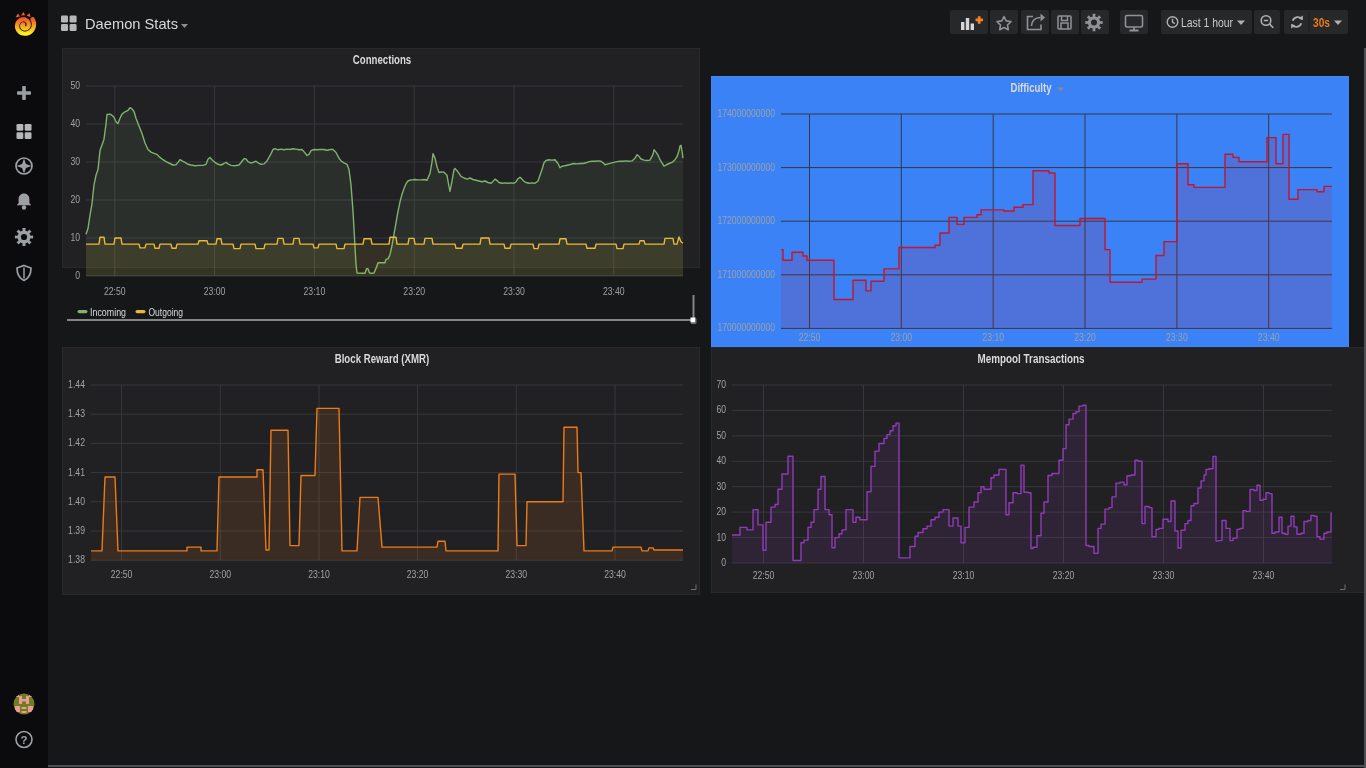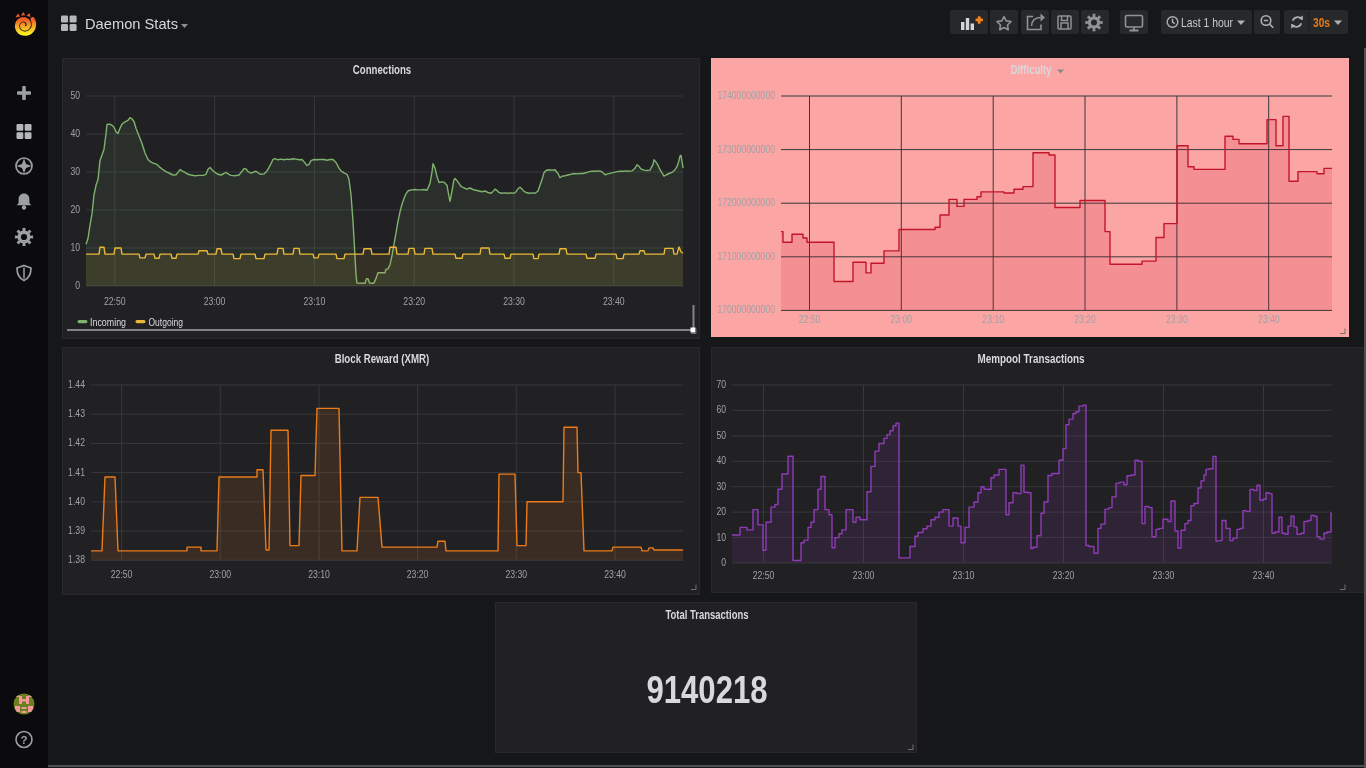--- a/index.html
+++ b/index.html
@@ -114,21 +114,21 @@
 <path d="M9.8 10.5 h4.4 M15.5 14 l3.8 3.8" stroke="#aeb0b2" stroke-width="1.6" fill="none"></path>
 </svg>
     <svg style="position:absolute;left:1284px;top:10px" width="64" height="24" viewBox="0 0 64 24">
 <path d="M18.5 9.5 a5.5 5.5 0 0 0 -9.8 1.2 M7.5 14.5 a5.5 5.5 0 0 0 9.8 -1.2" fill="none" stroke="#aeb0b2" stroke-width="1.7"></path>
 <path d="M18.9 5.5 l-0.3 4.5 -4.2 -1.6 z" fill="#aeb0b2"></path>
 <path d="M7.1 18.5 l0.3 -4.5 4.2 1.6 z" fill="#aeb0b2"></path>
 <line x1="25" y1="2" x2="25" y2="22" stroke="#1b1c1e" stroke-width="1"></line>
 <text x="29" y="16.5" font-size="13" fill="#eb7b18" font-family="Liberation Sans, sans-serif" font-weight="bold" textLength="17" lengthAdjust="spacingAndGlyphs">30s</text>
 <path d="M50 10.5 l8 0 -4 4.5 z" fill="#aeb0b2"></path>
 </svg>
-    <div style="position:absolute;left:62px;top:58px;width:638px;height:281px;background:#212124;border:1px solid rgba(255,255,255,0.04)">
+    <div style="position:absolute;left:62px;top:48px;width:638px;height:220px;background:#212124;border:1px solid rgba(255,255,255,0.04)">
       <svg width="638" height="279" viewBox="0 0 638 279" style="position:absolute;left:0;top:0">
         <text x="319.0" y="14.5" font-size="12" fill="#d8d9da" text-anchor="middle" font-family="Liberation Sans, sans-serif" font-weight="bold" textLength="58.5" lengthAdjust="spacingAndGlyphs">Connections</text>
         <line x1="23" y1="37.0" x2="620" y2="37.0" stroke="#37383b" stroke-width="1"></line>
         <line x1="23" y1="75.0" x2="620" y2="75.0" stroke="#37383b" stroke-width="1"></line>
         <line x1="23" y1="113.0" x2="620" y2="113.0" stroke="#37383b" stroke-width="1"></line>
         <line x1="23" y1="151.0" x2="620" y2="151.0" stroke="#37383b" stroke-width="1"></line>
         <line x1="23" y1="189.0" x2="620" y2="189.0" stroke="#37383b" stroke-width="1"></line>
         <line x1="23" y1="227.0" x2="620" y2="227.0" stroke="#37383b" stroke-width="1"></line>
         <line x1="51.8" y1="37.0" x2="51.8" y2="227.0" stroke="#37383b" stroke-width="1"></line>
         <line x1="151.6" y1="37.0" x2="151.6" y2="227.0" stroke="#37383b" stroke-width="1"></line>
@@ -155,21 +155,21 @@
         <rect x="14.5" y="261.0" width="10" height="3.2" rx="1.6" fill="#7eb26d"></rect>
         <text x="27.0" y="266.5" font-size="11.5" fill="#d8d9da" text-anchor="start" font-family="Liberation Sans, sans-serif" textLength="36" lengthAdjust="spacingAndGlyphs">Incoming</text>
         <rect x="72.5" y="261.0" width="10" height="3.2" rx="1.6" fill="#eab839"></rect>
         <text x="85.5" y="266.5" font-size="11.5" fill="#d8d9da" text-anchor="start" font-family="Liberation Sans, sans-serif" textLength="34.5" lengthAdjust="spacingAndGlyphs">Outgoing</text>
         <line x1="4" y1="271" x2="630" y2="271" stroke="#828487" stroke-width="2"></line>
         <line x1="630.5" y1="246" x2="630.5" y2="271" stroke="#828487" stroke-width="2"></line>
         <rect x="627.5" y="268.5" width="5" height="5" fill="#ffffff"></rect>
         <path d="M628 274.5 L633 274.5 L633 269.5" fill="none" stroke="#6e7073" stroke-width="1"></path>
       </svg>
     </div>
-    <div style="position:absolute;left:711px;top:58px;width:638px;height:279px;background:#fca5a5;border:1px solid rgba(255,255,255,0.04)">
+    <div style="position:absolute;left:711px;top:76px;width:638px;height:279px;background:#3b82f6;border:1px solid rgba(255,255,255,0.04)">
       <svg width="638" height="279" viewBox="0 0 638 279" style="position:absolute;left:0;top:0">
         <text x="319.0" y="14.5" font-size="12" fill="#d8d9da" text-anchor="middle" font-family="Liberation Sans, sans-serif" font-weight="bold" textLength="41" lengthAdjust="spacingAndGlyphs">Difficulty</text>
         <path d="M345.0 10.5 L352.0 10.5 L348.5 14.5 Z" fill="#888a8d"></path>
         <line x1="69" y1="37.0" x2="620" y2="37.0" stroke="#37383b" stroke-width="1"></line>
         <line x1="69" y1="90.6" x2="620" y2="90.6" stroke="#37383b" stroke-width="1"></line>
         <line x1="69" y1="144.2" x2="620" y2="144.2" stroke="#37383b" stroke-width="1"></line>
         <line x1="69" y1="197.8" x2="620" y2="197.8" stroke="#37383b" stroke-width="1"></line>
         <line x1="69" y1="251.4" x2="620" y2="251.4" stroke="#37383b" stroke-width="1"></line>
         <line x1="97.5" y1="37.0" x2="97.5" y2="251.4" stroke="#37383b" stroke-width="1"></line>
         <line x1="189.3" y1="37.0" x2="189.3" y2="251.4" stroke="#37383b" stroke-width="1"></line>
@@ -256,21 +256,14 @@
         <text x="151.5" y="230.5" font-size="11" fill="#9fa1a3" text-anchor="middle" font-family="Liberation Sans, sans-serif" textLength="21.7" lengthAdjust="spacingAndGlyphs">23:00</text>
         <text x="251.5" y="230.5" font-size="11" fill="#9fa1a3" text-anchor="middle" font-family="Liberation Sans, sans-serif" textLength="21.7" lengthAdjust="spacingAndGlyphs">23:10</text>
         <text x="351.5" y="230.5" font-size="11" fill="#9fa1a3" text-anchor="middle" font-family="Liberation Sans, sans-serif" textLength="21.7" lengthAdjust="spacingAndGlyphs">23:20</text>
         <text x="451.5" y="230.5" font-size="11" fill="#9fa1a3" text-anchor="middle" font-family="Liberation Sans, sans-serif" textLength="21.7" lengthAdjust="spacingAndGlyphs">23:30</text>
         <text x="551.5" y="230.5" font-size="11" fill="#9fa1a3" text-anchor="middle" font-family="Liberation Sans, sans-serif" textLength="21.7" lengthAdjust="spacingAndGlyphs">23:40</text>
         <path d="M20.0 187.0L28.0 187.0L28.0 179.4L35.0 179.4L35.0 181.9L41.0 181.9L41.0 161.6L46.0 161.6L46.0 176.9L51.0 176.9L51.0 202.3L54.0 202.3L54.0 174.3L59.0 174.3L59.0 159.1L63.0 159.1L63.0 156.5L66.0 156.5L66.0 141.3L70.0 141.3L70.0 126.0L73.0 126.0L73.0 126.0L76.0 126.0L76.0 108.2L81.0 108.2L81.0 212.5L89.0 212.5L89.0 194.7L92.0 194.7L92.0 192.1L96.0 192.1L96.0 179.4L99.0 179.4L99.0 174.3L102.0 174.3L102.0 161.6L106.0 161.6L106.0 141.3L109.0 141.3L109.0 128.5L113.0 128.5L113.0 161.6L117.0 161.6L117.0 166.7L120.0 166.7L120.0 199.7L123.0 199.7L123.0 189.6L127.0 189.6L127.0 185.8L130.0 185.8L130.0 181.9L134.0 181.9L134.0 161.6L138.0 161.6L138.0 161.6L141.0 161.6L141.0 174.3L144.0 174.3L144.0 169.2L148.0 169.2L148.0 171.8L155.0 171.8L155.0 143.8L159.0 143.8L159.0 118.4L163.0 118.4L163.0 103.1L167.0 103.1L167.0 95.5L172.0 95.5L172.0 90.4L175.0 90.4L175.0 86.6L178.0 86.6L178.0 82.8L181.0 82.8L181.0 77.7L184.0 77.7L184.0 75.1L187.0 75.1L187.0 209.9L195.0 209.9L195.0 209.9L198.0 209.9L198.0 198.5L203.0 198.5L203.0 188.3L206.0 188.3L206.0 184.5L211.0 184.5L211.0 180.7L215.0 180.7L215.0 178.1L219.0 178.1L219.0 171.8L223.0 171.8L223.0 169.2L227.0 169.2L227.0 164.1L231.0 164.1L231.0 161.6L237.0 161.6L237.0 178.1L241.0 178.1L241.0 170.0L246.0 170.0L246.0 178.1L249.0 178.1L249.0 194.7L253.0 194.7L253.0 179.4L257.0 179.4L257.0 159.1L262.0 159.1L262.0 154.0L266.0 154.0L266.0 144.8L269.0 144.8L269.0 138.7L272.0 138.7L272.0 141.3L279.0 141.3L279.0 129.8L282.0 129.8L282.0 127.0L287.0 127.0L287.0 121.4L294.0 121.4L294.0 166.7L297.0 166.7L297.0 154.7L301.0 154.7L301.0 144.8L305.0 144.8L305.0 145.6L309.0 145.6L309.0 117.1L312.0 117.1L312.0 144.3L316.0 144.3L316.0 144.8L319.0 144.8L319.0 200.5L321.0 200.5L321.0 199.2L325.0 199.2L325.0 187.8L329.0 187.8L329.0 165.2L332.0 165.2L332.0 154.0L336.0 154.0L336.0 127.5L340.0 127.5L340.0 125.5L347.0 125.5L347.0 112.3L351.0 112.3L351.0 100.6L354.0 100.6L354.0 76.7L357.0 76.7L357.0 71.1L361.0 71.1L361.0 65.5L364.0 65.5L364.0 63.7L367.0 63.7L367.0 58.1L371.0 58.1L371.0 57.3L374.0 57.3L374.0 197.5L377.0 197.5L377.0 198.5L382.0 198.5L382.0 205.3L386.0 205.3L386.0 180.4L389.0 180.4L389.0 176.1L393.0 176.1L393.0 161.1L397.0 161.1L397.0 159.6L400.0 159.6L400.0 148.9L404.0 148.9L404.0 135.1L408.0 135.1L408.0 134.1L412.0 134.1L412.0 136.7L415.0 136.7L415.0 127.8L419.0 127.8L419.0 127.0L423.0 127.0L423.0 112.3L426.0 112.3L426.0 113.3L430.0 113.3L430.0 175.6L433.0 175.6L433.0 158.5L437.0 158.5L437.0 159.6L440.0 159.6L440.0 188.8L444.0 188.8L444.0 181.4L447.0 181.4L447.0 180.4L451.0 180.4L451.0 171.3L456.0 171.3L456.0 173.5L459.0 173.5L459.0 153.0L463.0 153.0L463.0 183.0L466.0 183.0L466.0 200.0L469.0 200.0L469.0 182.2L473.0 182.2L473.0 175.6L476.0 175.6L476.0 172.5L479.0 172.5L479.0 157.8L482.0 157.8L482.0 155.5L486.0 155.5L486.0 140.0L489.0 140.0L489.0 132.9L492.0 132.9L492.0 127.0L494.0 127.0L494.0 121.4L497.0 121.4L497.0 120.7L501.0 120.7L501.0 108.4L504.0 108.4L504.0 193.1L506.0 193.1L506.0 192.6L510.0 192.6L510.0 172.5L514.0 172.5L514.0 180.4L518.0 180.4L518.0 192.6L521.0 192.6L521.0 190.1L525.0 190.1L525.0 181.4L528.0 181.4L528.0 180.4L531.0 180.4L531.0 162.6L534.0 162.6L534.0 163.4L538.0 163.4L538.0 141.5L542.0 141.5L542.0 142.5L545.0 142.5L545.0 137.2L548.0 137.2L548.0 152.2L551.0 152.2L551.0 151.2L554.0 151.2L554.0 144.8L557.0 144.8L557.0 145.6L560.0 145.6L560.0 185.2L563.0 185.2L563.0 184.0L567.0 184.0L567.0 169.2L570.0 169.2L570.0 185.2L573.0 185.2L573.0 186.3L576.0 186.3L576.0 178.1L579.0 178.1L579.0 168.2L582.0 168.2L582.0 178.9L585.0 178.9L585.0 186.3L589.0 186.3L589.0 185.2L592.0 185.2L592.0 173.5L596.0 173.5L596.0 172.5L599.0 172.5L599.0 167.4L602.0 167.4L602.0 168.2L605.0 168.2L605.0 188.8L608.0 188.8L608.0 191.1L612.0 191.1L612.0 185.2L615.0 185.2L615.0 184.0L619.0 184.0L619.0 165.2L620.0 165.2L620.0 215.0L20.0 215.0Z" fill="rgba(143,59,184,0.12)" stroke="none"></path>
         <path d="M20.0 187.0L28.0 187.0L28.0 179.4L35.0 179.4L35.0 181.9L41.0 181.9L41.0 161.6L46.0 161.6L46.0 176.9L51.0 176.9L51.0 202.3L54.0 202.3L54.0 174.3L59.0 174.3L59.0 159.1L63.0 159.1L63.0 156.5L66.0 156.5L66.0 141.3L70.0 141.3L70.0 126.0L73.0 126.0L73.0 126.0L76.0 126.0L76.0 108.2L81.0 108.2L81.0 212.5L89.0 212.5L89.0 194.7L92.0 194.7L92.0 192.1L96.0 192.1L96.0 179.4L99.0 179.4L99.0 174.3L102.0 174.3L102.0 161.6L106.0 161.6L106.0 141.3L109.0 141.3L109.0 128.5L113.0 128.5L113.0 161.6L117.0 161.6L117.0 166.7L120.0 166.7L120.0 199.7L123.0 199.7L123.0 189.6L127.0 189.6L127.0 185.8L130.0 185.8L130.0 181.9L134.0 181.9L134.0 161.6L138.0 161.6L138.0 161.6L141.0 161.6L141.0 174.3L144.0 174.3L144.0 169.2L148.0 169.2L148.0 171.8L155.0 171.8L155.0 143.8L159.0 143.8L159.0 118.4L163.0 118.4L163.0 103.1L167.0 103.1L167.0 95.5L172.0 95.5L172.0 90.4L175.0 90.4L175.0 86.6L178.0 86.6L178.0 82.8L181.0 82.8L181.0 77.7L184.0 77.7L184.0 75.1L187.0 75.1L187.0 209.9L195.0 209.9L195.0 209.9L198.0 209.9L198.0 198.5L203.0 198.5L203.0 188.3L206.0 188.3L206.0 184.5L211.0 184.5L211.0 180.7L215.0 180.7L215.0 178.1L219.0 178.1L219.0 171.8L223.0 171.8L223.0 169.2L227.0 169.2L227.0 164.1L231.0 164.1L231.0 161.6L237.0 161.6L237.0 178.1L241.0 178.1L241.0 170.0L246.0 170.0L246.0 178.1L249.0 178.1L249.0 194.7L253.0 194.7L253.0 179.4L257.0 179.4L257.0 159.1L262.0 159.1L262.0 154.0L266.0 154.0L266.0 144.8L269.0 144.8L269.0 138.7L272.0 138.7L272.0 141.3L279.0 141.3L279.0 129.8L282.0 129.8L282.0 127.0L287.0 127.0L287.0 121.4L294.0 121.4L294.0 166.7L297.0 166.7L297.0 154.7L301.0 154.7L301.0 144.8L305.0 144.8L305.0 145.6L309.0 145.6L309.0 117.1L312.0 117.1L312.0 144.3L316.0 144.3L316.0 144.8L319.0 144.8L319.0 200.5L321.0 200.5L321.0 199.2L325.0 199.2L325.0 187.8L329.0 187.8L329.0 165.2L332.0 165.2L332.0 154.0L336.0 154.0L336.0 127.5L340.0 127.5L340.0 125.5L347.0 125.5L347.0 112.3L351.0 112.3L351.0 100.6L354.0 100.6L354.0 76.7L357.0 76.7L357.0 71.1L361.0 71.1L361.0 65.5L364.0 65.5L364.0 63.7L367.0 63.7L367.0 58.1L371.0 58.1L371.0 57.3L374.0 57.3L374.0 197.5L377.0 197.5L377.0 198.5L382.0 198.5L382.0 205.3L386.0 205.3L386.0 180.4L389.0 180.4L389.0 176.1L393.0 176.1L393.0 161.1L397.0 161.1L397.0 159.6L400.0 159.6L400.0 148.9L404.0 148.9L404.0 135.1L408.0 135.1L408.0 134.1L412.0 134.1L412.0 136.7L415.0 136.7L415.0 127.8L419.0 127.8L419.0 127.0L423.0 127.0L423.0 112.3L426.0 112.3L426.0 113.3L430.0 113.3L430.0 175.6L433.0 175.6L433.0 158.5L437.0 158.5L437.0 159.6L440.0 159.6L440.0 188.8L444.0 188.8L444.0 181.4L447.0 181.4L447.0 180.4L451.0 180.4L451.0 171.3L456.0 171.3L456.0 173.5L459.0 173.5L459.0 153.0L463.0 153.0L463.0 183.0L466.0 183.0L466.0 200.0L469.0 200.0L469.0 182.2L473.0 182.2L473.0 175.6L476.0 175.6L476.0 172.5L479.0 172.5L479.0 157.8L482.0 157.8L482.0 155.5L486.0 155.5L486.0 140.0L489.0 140.0L489.0 132.9L492.0 132.9L492.0 127.0L494.0 127.0L494.0 121.4L497.0 121.4L497.0 120.7L501.0 120.7L501.0 108.4L504.0 108.4L504.0 193.1L506.0 193.1L506.0 192.6L510.0 192.6L510.0 172.5L514.0 172.5L514.0 180.4L518.0 180.4L518.0 192.6L521.0 192.6L521.0 190.1L525.0 190.1L525.0 181.4L528.0 181.4L528.0 180.4L531.0 180.4L531.0 162.6L534.0 162.6L534.0 163.4L538.0 163.4L538.0 141.5L542.0 141.5L542.0 142.5L545.0 142.5L545.0 137.2L548.0 137.2L548.0 152.2L551.0 152.2L551.0 151.2L554.0 151.2L554.0 144.8L557.0 144.8L557.0 145.6L560.0 145.6L560.0 185.2L563.0 185.2L563.0 184.0L567.0 184.0L567.0 169.2L570.0 169.2L570.0 185.2L573.0 185.2L573.0 186.3L576.0 186.3L576.0 178.1L579.0 178.1L579.0 168.2L582.0 168.2L582.0 178.9L585.0 178.9L585.0 186.3L589.0 186.3L589.0 185.2L592.0 185.2L592.0 173.5L596.0 173.5L596.0 172.5L599.0 172.5L599.0 167.4L602.0 167.4L602.0 168.2L605.0 168.2L605.0 188.8L608.0 188.8L608.0 191.1L612.0 191.1L612.0 185.2L615.0 185.2L615.0 184.0L619.0 184.0L619.0 165.2L620.0 165.2" fill="none" stroke="#8f3bb8" stroke-width="1.4" stroke-linejoin="round"></path>
         <path d="M628 241.5 L633 241.5 L633 236.5" fill="none" stroke="#6e7073" stroke-width="1"></path>
       </svg>
     </div>
-    <div style="position:absolute;left:495px;top:602px;width:422px;height:151px;background:#212124;border:1px solid rgba(255,255,255,0.04)">
-      <svg width="422" height="151" viewBox="0 0 422 151" style="position:absolute;left:0;top:0">
-        <text x="211.0" y="15.5" font-size="12" fill="#d8d9da" text-anchor="middle" font-family="Liberation Sans, sans-serif" font-weight="bold" textLength="83" lengthAdjust="spacingAndGlyphs">Total Transactions</text>
-        <text x="211.0" y="100.0" font-size="38" fill="#d8d9da" text-anchor="middle" font-family="Liberation Sans, sans-serif" font-weight="bold" textLength="121" lengthAdjust="spacingAndGlyphs">9140218</text>
-        <path d="M412 146.5 L417 146.5 L417 141.5" fill="none" stroke="#6e7073" stroke-width="1"></path>
-      </svg>
-    </div>
     <div style="position:absolute;left:48px;top:765px;width:1318px;height:2px;background:#4e4f52"></div>
     <div style="position:absolute;left:1363.5px;top:48px;width:2px;height:720px;background:#4e4f52"></div>
   </div>
 </body></html>

